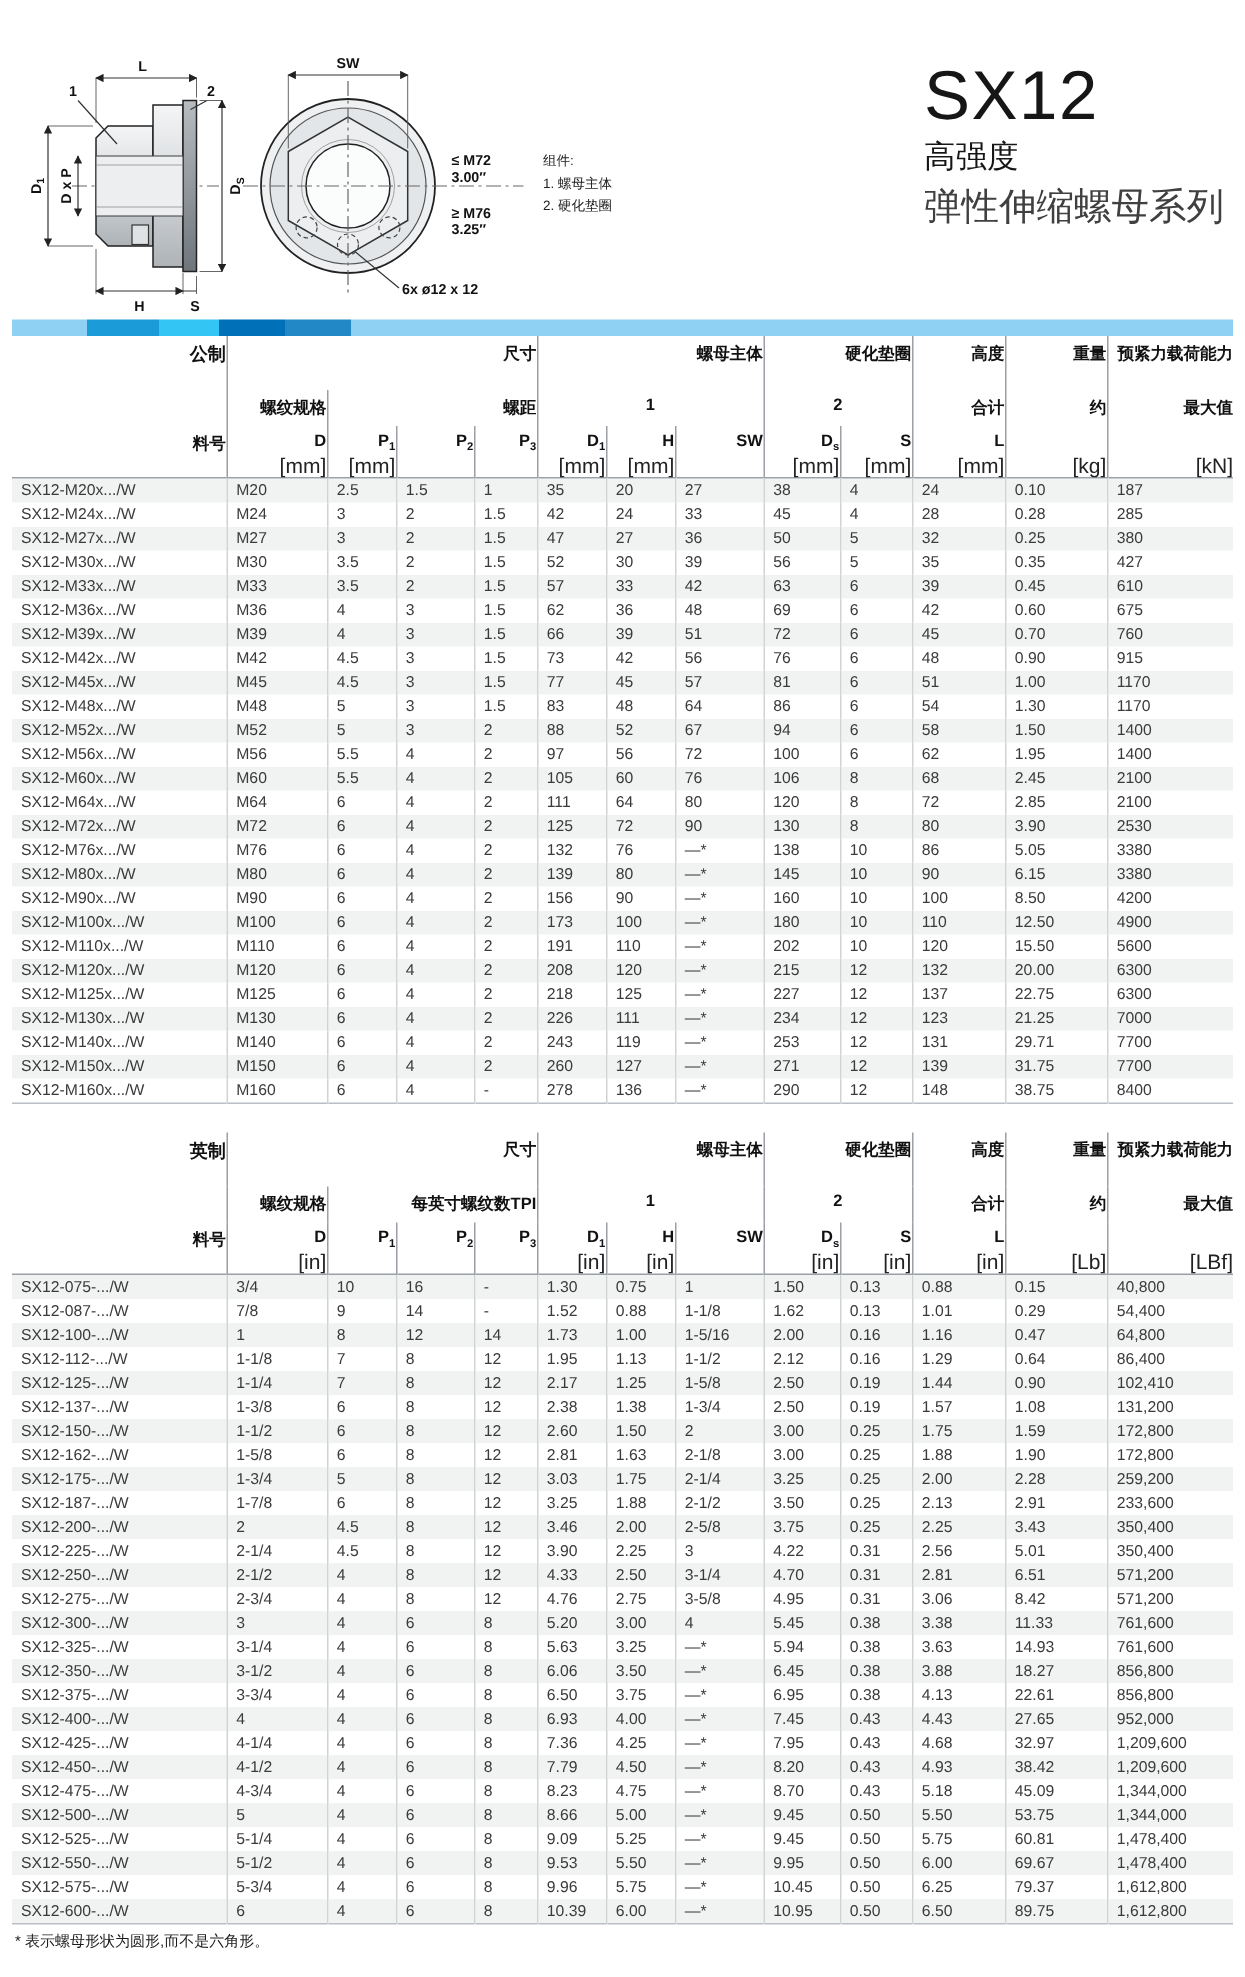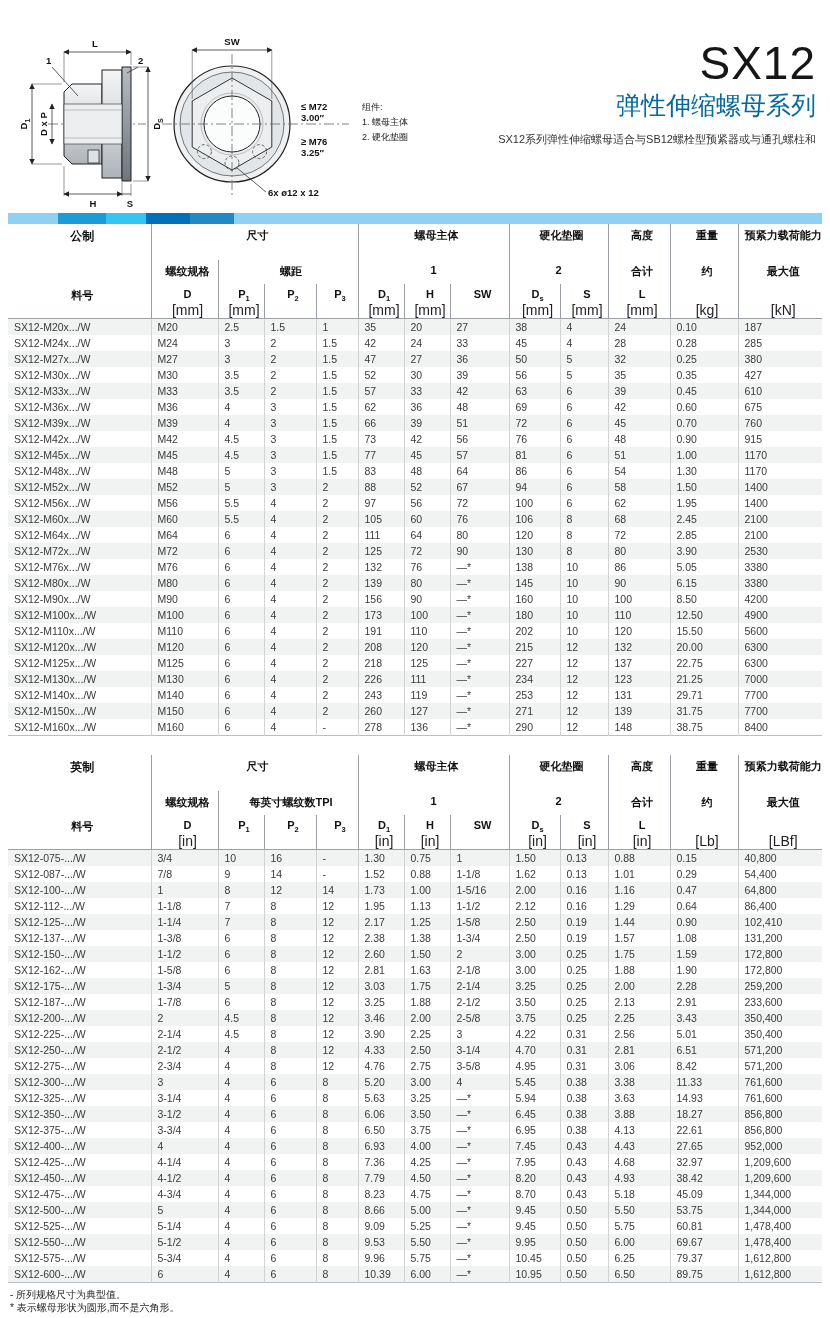--- a/index.html
+++ b/index.html
@@ -9,33 +9,33 @@
     position:relative;
   }
   
   .top-area{position:relative;height:213px;}
   .diagram{position:absolute;left:4px;top:6px;}
   .cl{stroke:#666;stroke-width:.8;stroke-dasharray:10 3 2 3;fill:none;}
   .dim{stroke:#333;stroke-width:.8;fill:none;}
   .ext{stroke:#555;stroke-width:.6;fill:none;}
   .dimtxt{font-size:9.5px;font-weight:bold;fill:#111;}
   .smalltxt{font-size:9px;fill:#222;}
-  .title-block{position:absolute;right:14px;top:40px;text-align:right;}
+  .title-block{position:absolute;right:14px;top:40px;}
   .main-title{font-size:46px;font-weight:400;line-height:1;letter-spacing:1px;color:#161616;}
   .sub1{font-size:21px;margin-top:4px;color:#161616;}
-  .sub2{font-size:25px;margin-top:3px;color:#0369a1;}
+  .sub2{font-size:25px;margin-top:3px;color:#404040;}
   .desc{font-size:11px;margin-top:9px;color:#333;line-height:1.5;}
   
   .band{height:11px;margin:0 8px;display:flex;}
   .band div{height:11px;}
   
   table{border-collapse:collapse;table-layout:fixed;width:814px;margin:0 8px;
         border-bottom:1px solid #b9bfc4;}
   thead{border-bottom:1px solid #9aa0a5;}
-  th{vertical-align:top;text-align:center;padding:4px 0 0 6px;font-size:11px;color:#111;}
+  th{vertical-align:top;text-align:right;padding:4px 0 0 6px;font-size:11px;color:#111;}
   tr.gr th{height:32px;}
   tr.sr th{height:20px;}
   tr.cr th{height:26px;}
   .bl{border-left:1px solid #9aa0a5;}
   .ctr{text-align:center;padding-left:0;}
   .symline{display:block;font-weight:bold;font-size:11px;height:13px;}
   .symline sub{font-size:7.5px;}
   .unit{display:block;font-weight:normal;font-size:14px;color:#222;margin-top:1px;}
   tbody td{font-size:10.5px;color:#3a3a3a;padding:1.5px 0 1.5px 6px;line-height:13px;
            white-space:nowrap;overflow:hidden;border-left:1px solid #cfd3d6;}
@@ -139,23 +139,23 @@
       <text class="dimtxt" x="297" y="150">3.25″</text>
 
       <text class="smalltxt" x="358" y="104">组件:</text>
       <text class="smalltxt" x="358" y="119">1. 螺母主体</text>
       <text class="smalltxt" x="358" y="134">2. 硬化垫圈</text>
     </g>
   </svg>
 
   <div class="title-block">
     <div class="main-title">SX12</div>
+    <div class="sub1">高强度</div>
     <div class="sub2">弹性伸缩螺母系列</div>
     <div class="desc">
-      <div>SX12系列弹性伸缩螺母适合与SB12螺栓型预紧器或与通孔螺柱和</div>
     </div>
   </div>
 </div>
 
 <div class="band" id="band">
     <div style="background: rgb(143, 209, 242); width: 50px;"></div>
     <div style="background: rgb(27, 156, 216); width: 48px;"></div>
     <div style="background: rgb(51, 197, 243); width: 40px;"></div>
     <div style="background: rgb(0, 112, 185); width: 44px;"></div>
     <div style="background: rgb(34, 136, 198); width: 44px;"></div>
@@ -1135,15 +1135,14 @@
         <td>10.95</td>
         <td>0.50</td>
         <td>6.50</td>
         <td>89.75</td>
         <td>1,612,800</td>
       </tr>
     </tbody>
 </table>
 
 <div class="footnotes">
-  <div>- 所列规格尺寸为典型值。</div>
   <div>* 表示螺母形状为圆形,而不是六角形。</div>
 </div>
 
 </body></html>

